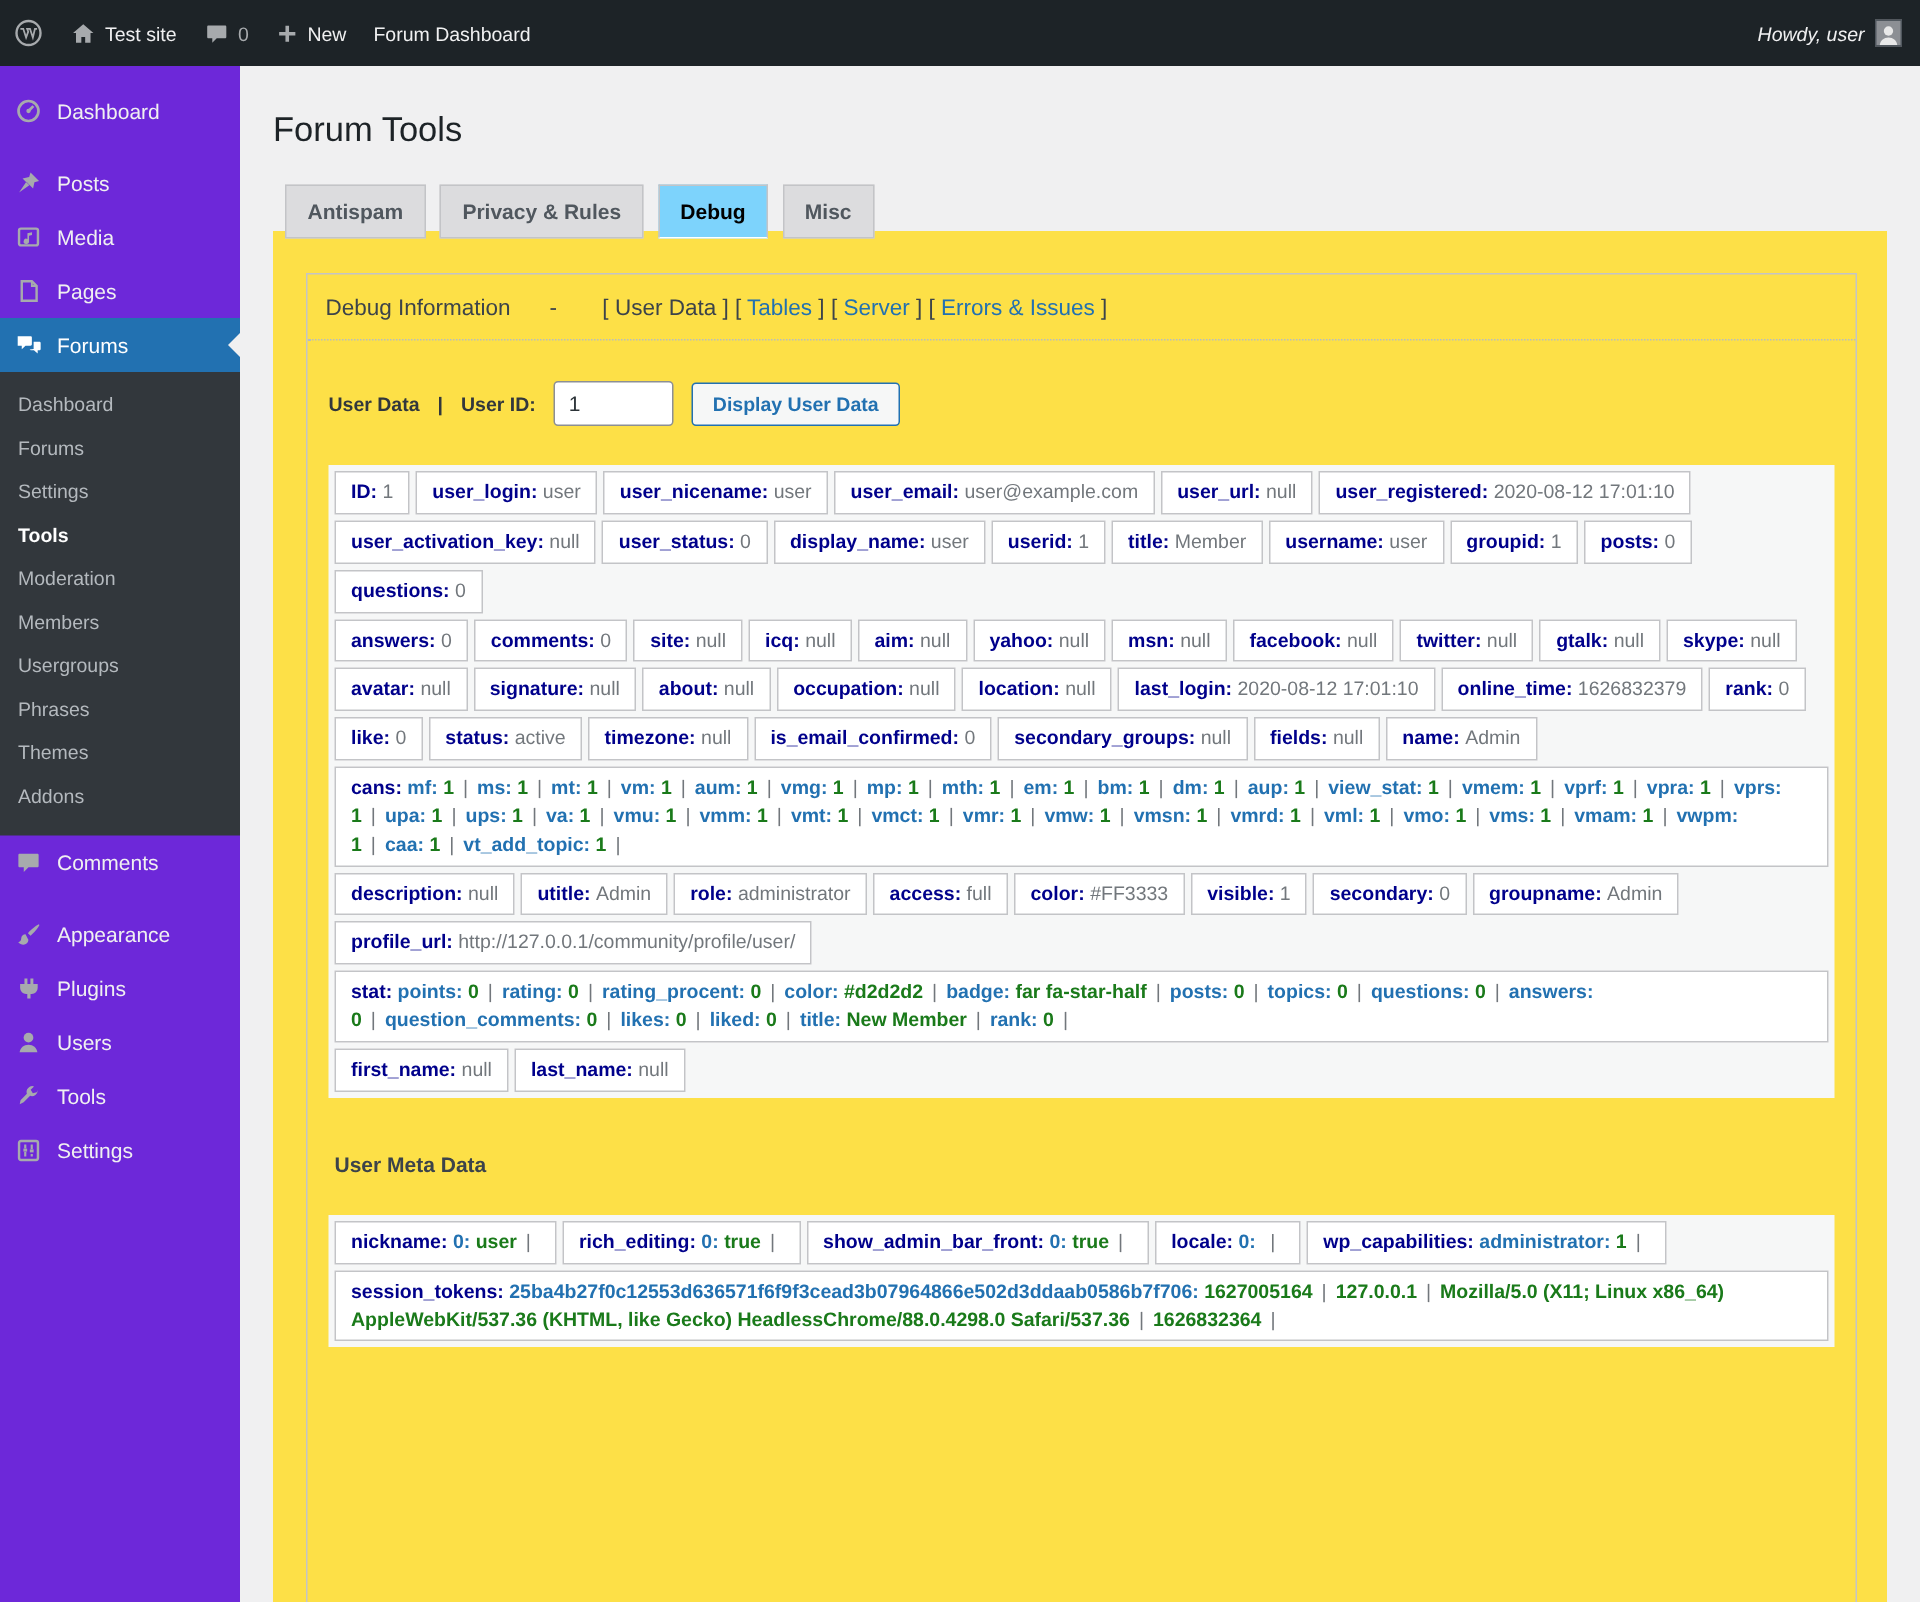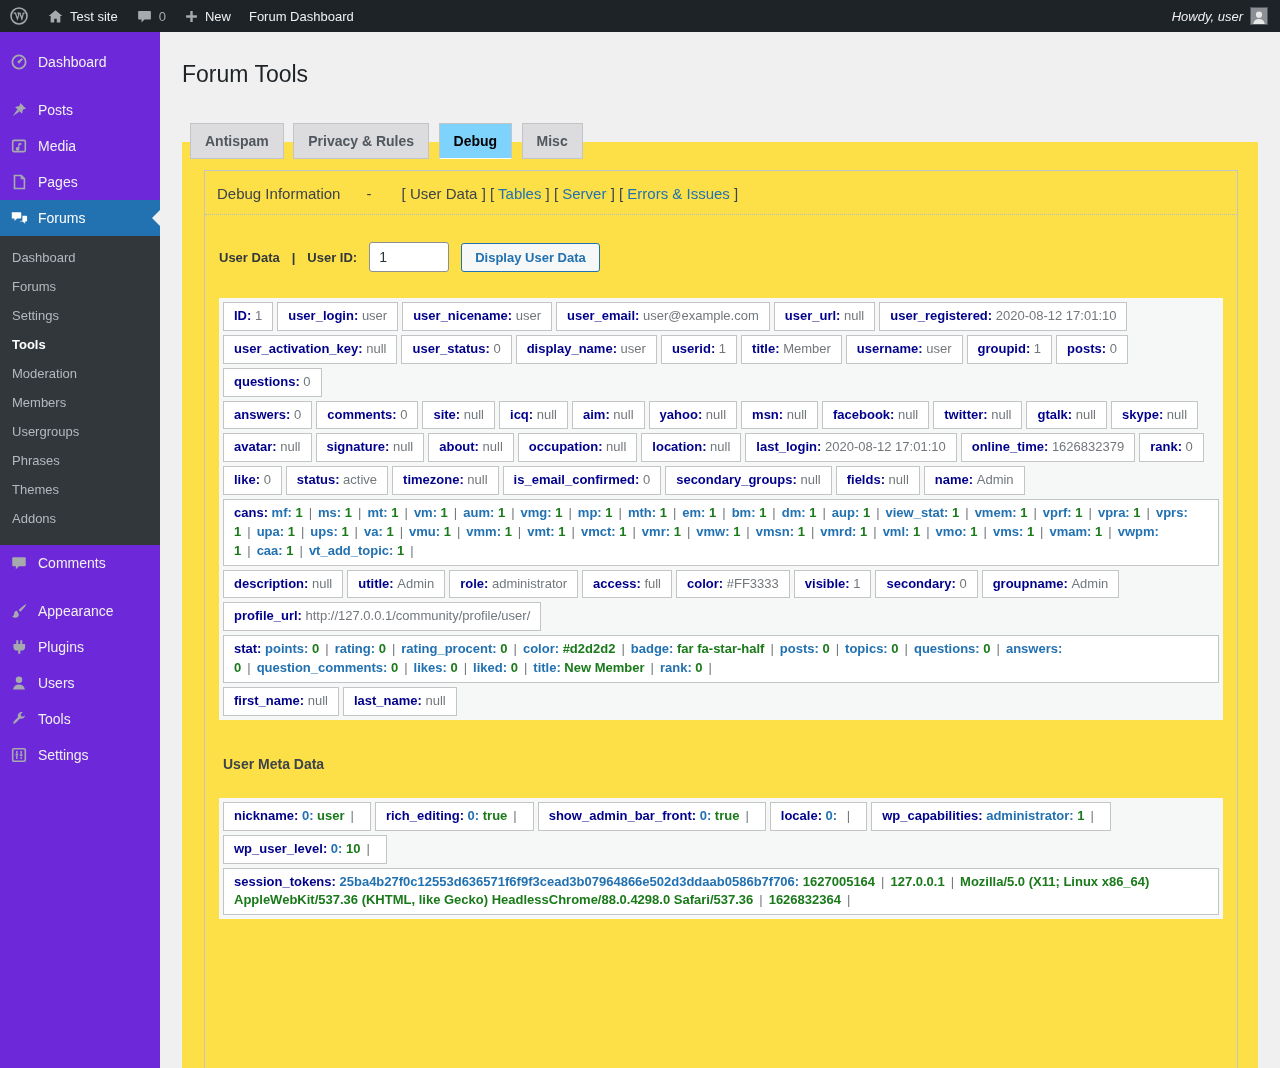--- a/index.html
+++ b/index.html
@@ -5,21 +5,21 @@
   * { box-sizing: border-box; }
   html,body { margin:0; padding:0; }
   body {
     width:1280px; height:1068px; overflow:hidden;
     background:#f0f0f1;
     font-family:"Liberation Sans", sans-serif;
     color:#3c434a;
   }
   
   #adminbar{
-    height:32px; background:#1d2327; color:#f0f0f1;
+    height:44px; background:#1d2327; color:#f0f0f1;
     display:flex; align-items:center; font-size:13px;
   }
   .ab-item{ display:flex; align-items:center; gap:6px; padding:0 9px; height:32px; cursor:pointer; }
   .ab-item .ico{ color:#a7aaad; display:flex; }
   .ab-count{ color:#a7aaad; }
   .ab-right{ margin-left:auto; display:flex; align-items:center; gap:7px; padding-right:12px; cursor:pointer;font-style:italic; }
   .avatar{ width:18px; height:18px; background:#8c8f94; border:1px solid #50575e; display:flex; align-items:flex-end; justify-content:center; overflow:hidden; }
   
   #frame{ display:flex; height:1036px; }
   #sidebar{ width:160px; background:#6d28d9; flex:none; font-size:14px; }
@@ -38,21 +38,21 @@
   .submenu{ background:#32373c; padding:7px 0 12px; }
   .submenu-item{ padding:7px 12px; font-size:13px; color:#b4b9be; cursor:pointer; }
   .submenu-item.current{ color:#fff; font-weight:bold; }
   
   #page-title{ font-size:23px; font-weight:400; color:#1d2327; margin:27px 0 0 0; line-height:30px; }
   .tabs{ margin-top:17px; padding-left:8px; position:relative; z-index:2; }
   .tab{
     display:inline-block; margin-right:5px; padding:9px 14px;
     background:#dcdcde; border:1px solid #c3c4c7;
     font-size:14px; font-weight:bold; color:#50575e; cursor:pointer;
-    position:relative; top:17px;
+    position:relative; top:5px;
   }
   .tab.active{ background:#7dd3fc; border-bottom-color:#fff; color:#000; }
   .panel{ background:#fde047; height:946px; padding:28px 20px 2px 22px; position:relative; z-index:1; }
   .debugbox{ border:1px solid #c3c4c7; height:100%; overflow:hidden; }
   .dbg-head{ padding:14px 12px 12px; font-size:15px; color:#3c434a; border-bottom:1px dotted #b5bcc2; }
   .dbg-head .gap{ display:inline-block; width:26px; }
   .dbg-link{ color:#2271b1; cursor:pointer; }
   .dbg-current{ color:#3c434a; }
   .form-row{ margin:27px 14px 0; display:flex; align-items:center; font-size:13px; font-weight:bold; color:#32373c; }
   .form-row .lbl-gap{ padding:0 12px; }
@@ -307,21 +307,20 @@
             <div class="frow">
               <span class="fbox wide"><span class="flbl">stat: </span><span class="fk">points: </span><span class="fv">0</span><span class="fsep">|</span><span class="fk">rating: </span><span class="fv">0</span><span class="fsep">|</span><span class="fk">rating_procent: </span><span class="fv">0</span><span class="fsep">|</span><span class="fk">color: </span><span class="fv">#d2d2d2</span><span class="fsep">|</span><span class="fk">badge: </span><span class="fv">far fa-star-half</span><span class="fsep">|</span><span class="fk">posts: </span><span class="fv">0</span><span class="fsep">|</span><span class="fk">topics: </span><span class="fv">0</span><span class="fsep">|</span><span class="fk">questions: </span><span class="fv">0</span><span class="fsep">|</span><span class="fk">answers: </span><span class="fv">0</span><span class="fsep">|</span><span class="fk">question_comments: </span><span class="fv">0</span><span class="fsep">|</span><span class="fk">likes: </span><span class="fv">0</span><span class="fsep">|</span><span class="fk">liked: </span><span class="fv">0</span><span class="fsep">|</span><span class="fk">title: </span><span class="fv">New Member</span><span class="fsep">|</span><span class="fk">rank: </span><span class="fv">0</span><span class="fsep">|</span></span>
             </div>
             <div class="frow"><span class="fbox"><span class="flbl">first_name: </span><span class="fval">null</span></span><span class="fbox"><span class="flbl">last_name: </span><span class="fval">null</span></span></div>
           </div>
 
         <div class="heading2">User Meta Data</div>
 
         <div class="fieldsec" id="meta-rows">
             <div class="frow"><span class="fbox"><span class="flbl">nickname: </span><span class="fk">0: </span><span class="fv">user</span><span class="fsep">|</span></span><span class="fbox"><span class="flbl">rich_editing: </span><span class="fk">0: </span><span class="fv">true</span><span class="fsep">|</span></span><span class="fbox"><span class="flbl">show_admin_bar_front: </span><span class="fk">0: </span><span class="fv">true</span><span class="fsep">|</span></span><span class="fbox"><span class="flbl">locale: </span><span class="fk">0: </span><span class="fv"></span><span class="fsep">|</span></span><span class="fbox"><span class="flbl">wp_capabilities: </span><span class="fk">administrator: </span><span class="fv">1</span><span class="fsep">|</span></span></div>
-            <div class="frow"><span class="fbox"><span class="flbl">wp_user_level: </span><span class="fk">0: </span><span class="fv">10</span><span class="fsep">|</span></span></div>
             <div class="frow">
               <span class="fbox wide"><span class="flbl">session_tokens: </span><span class="fk">25ba4b27f0c12553d636571f6f9f3cead3b07964866e502d3ddaab0586b7f706: </span><span class="fv">1627005164</span><span class="fsep">|</span><span class="fv">127.0.0.1</span><span class="fsep">|</span><span class="fv">Mozilla/5.0 (X11; Linux x86_64) AppleWebKit/537.36 (KHTML, like Gecko) HeadlessChrome/88.0.4298.0 Safari/537.36</span><span class="fsep">|</span><span class="fv">1626832364</span><span class="fsep">|</span></span>
             </div>
           </div>
 
       </div>
     </div>
 
     <div class="footer">
       <span class="thanks"><span>Thank you for creating with </span><a href="#">WordPress</a><span>.</span></span>

